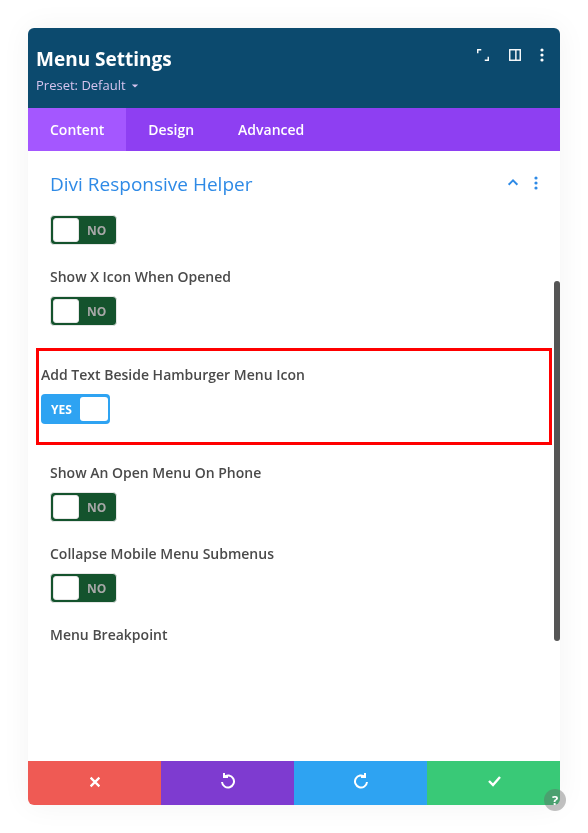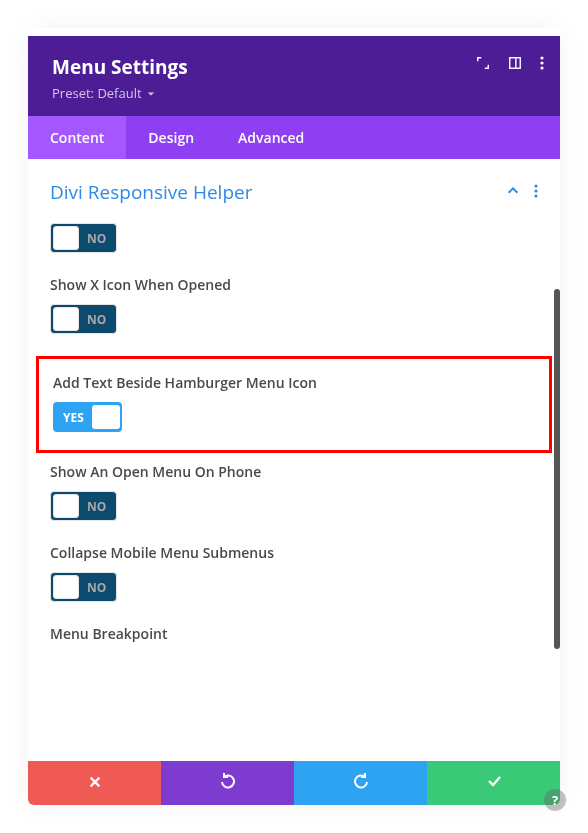--- a/index.html
+++ b/index.html
@@ -16,25 +16,24 @@
     height: 100%;
     background: #fff;
     border-radius: 6px;
     overflow: hidden;
     box-shadow: 0 0 30px rgba(0,0,0,0.05);
     display: flex;
     flex-direction: column;
     position: relative;
   }
   .header {
-    background: #4c1d95;
-    color: #fff;
-    padding: 18px 24px 14px 24px;
+    background: #0c4a6e;
+    color: #fff;
+    padding: 18px 24px 14px 8px;
     position: relative;
-    margin-top: 8px;
   }
   .header-title {
     font-size: 19px;
     font-weight: 700;
   }
   .preset-row {
     font-size: 13px;
     margin-top: 4px;
     color: #d6c4ee;
   }
@@ -112,21 +111,21 @@
     display: inline-flex;
     align-items: center;
     height: 30px;
     border-radius: 4px;
     overflow: hidden;
     cursor: pointer;
     font-size: 12px;
     font-weight: 700;
   }
   .toggle.off {
-    background: #0c4a6e;
+    background: #14532d;
     border: 1px solid #e6e6e6;
     padding: 0 10px 0 2px;
     color: #a8a8a8;
     justify-content: flex-end;
   }
   .toggle.off .knob {
     width: 26px;
     height: 24px;
     background: #fff;
     border-radius: 3px;
@@ -140,22 +139,22 @@
   }
   .toggle.on .knob {
     width: 28px;
     height: 24px;
     background: #fff;
     border-radius: 3px;
     margin-left: 8px;
   }
   .highlight-box {
     border: 3px solid #ff0000;
-    padding: 14px 14px 14px 14px;
-    margin: 0 -14px 9px -14px;
+    padding: 14px 14px 14px 2px;
+    margin: 0 -14px 18px -14px;
   }
   .highlight-box .field { margin-bottom: 18px; }
   .highlight-box .field:last-child { margin-bottom: 4px; }
   .text-input {
     width: 100%;
     background: #f1f1f1;
     border: none;
     padding: 10px 12px;
     font-size: 14px;
     color: #888;

